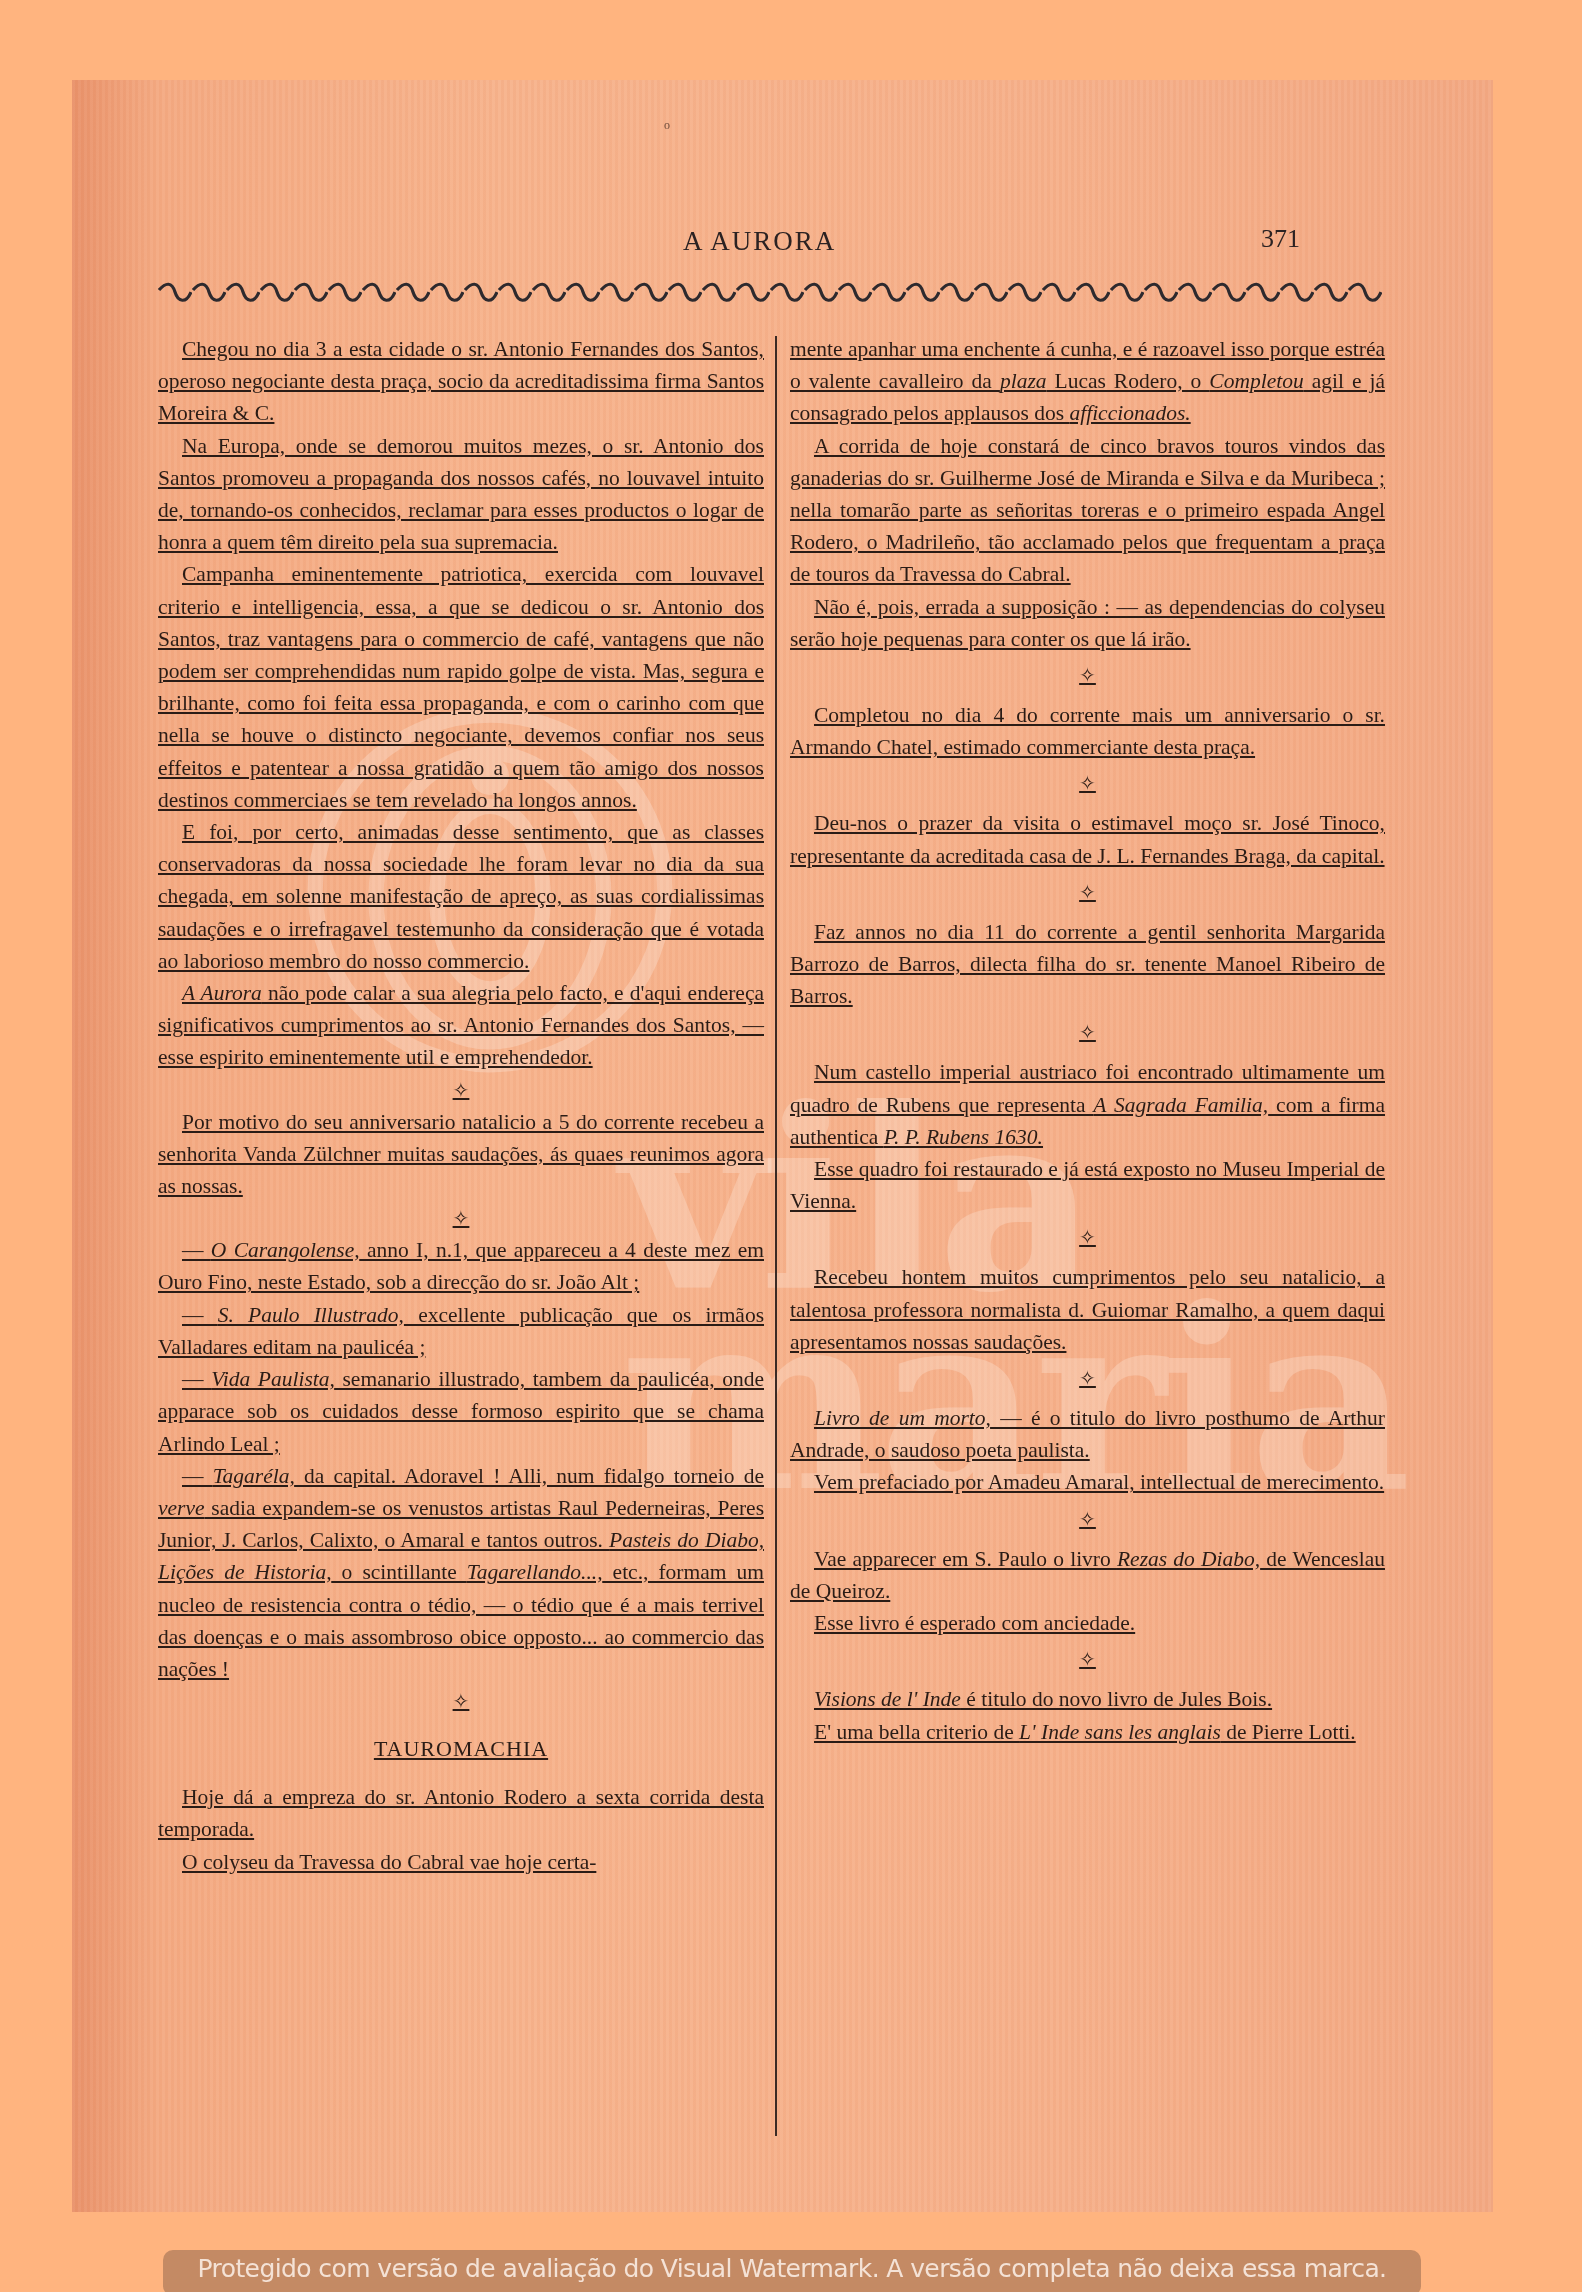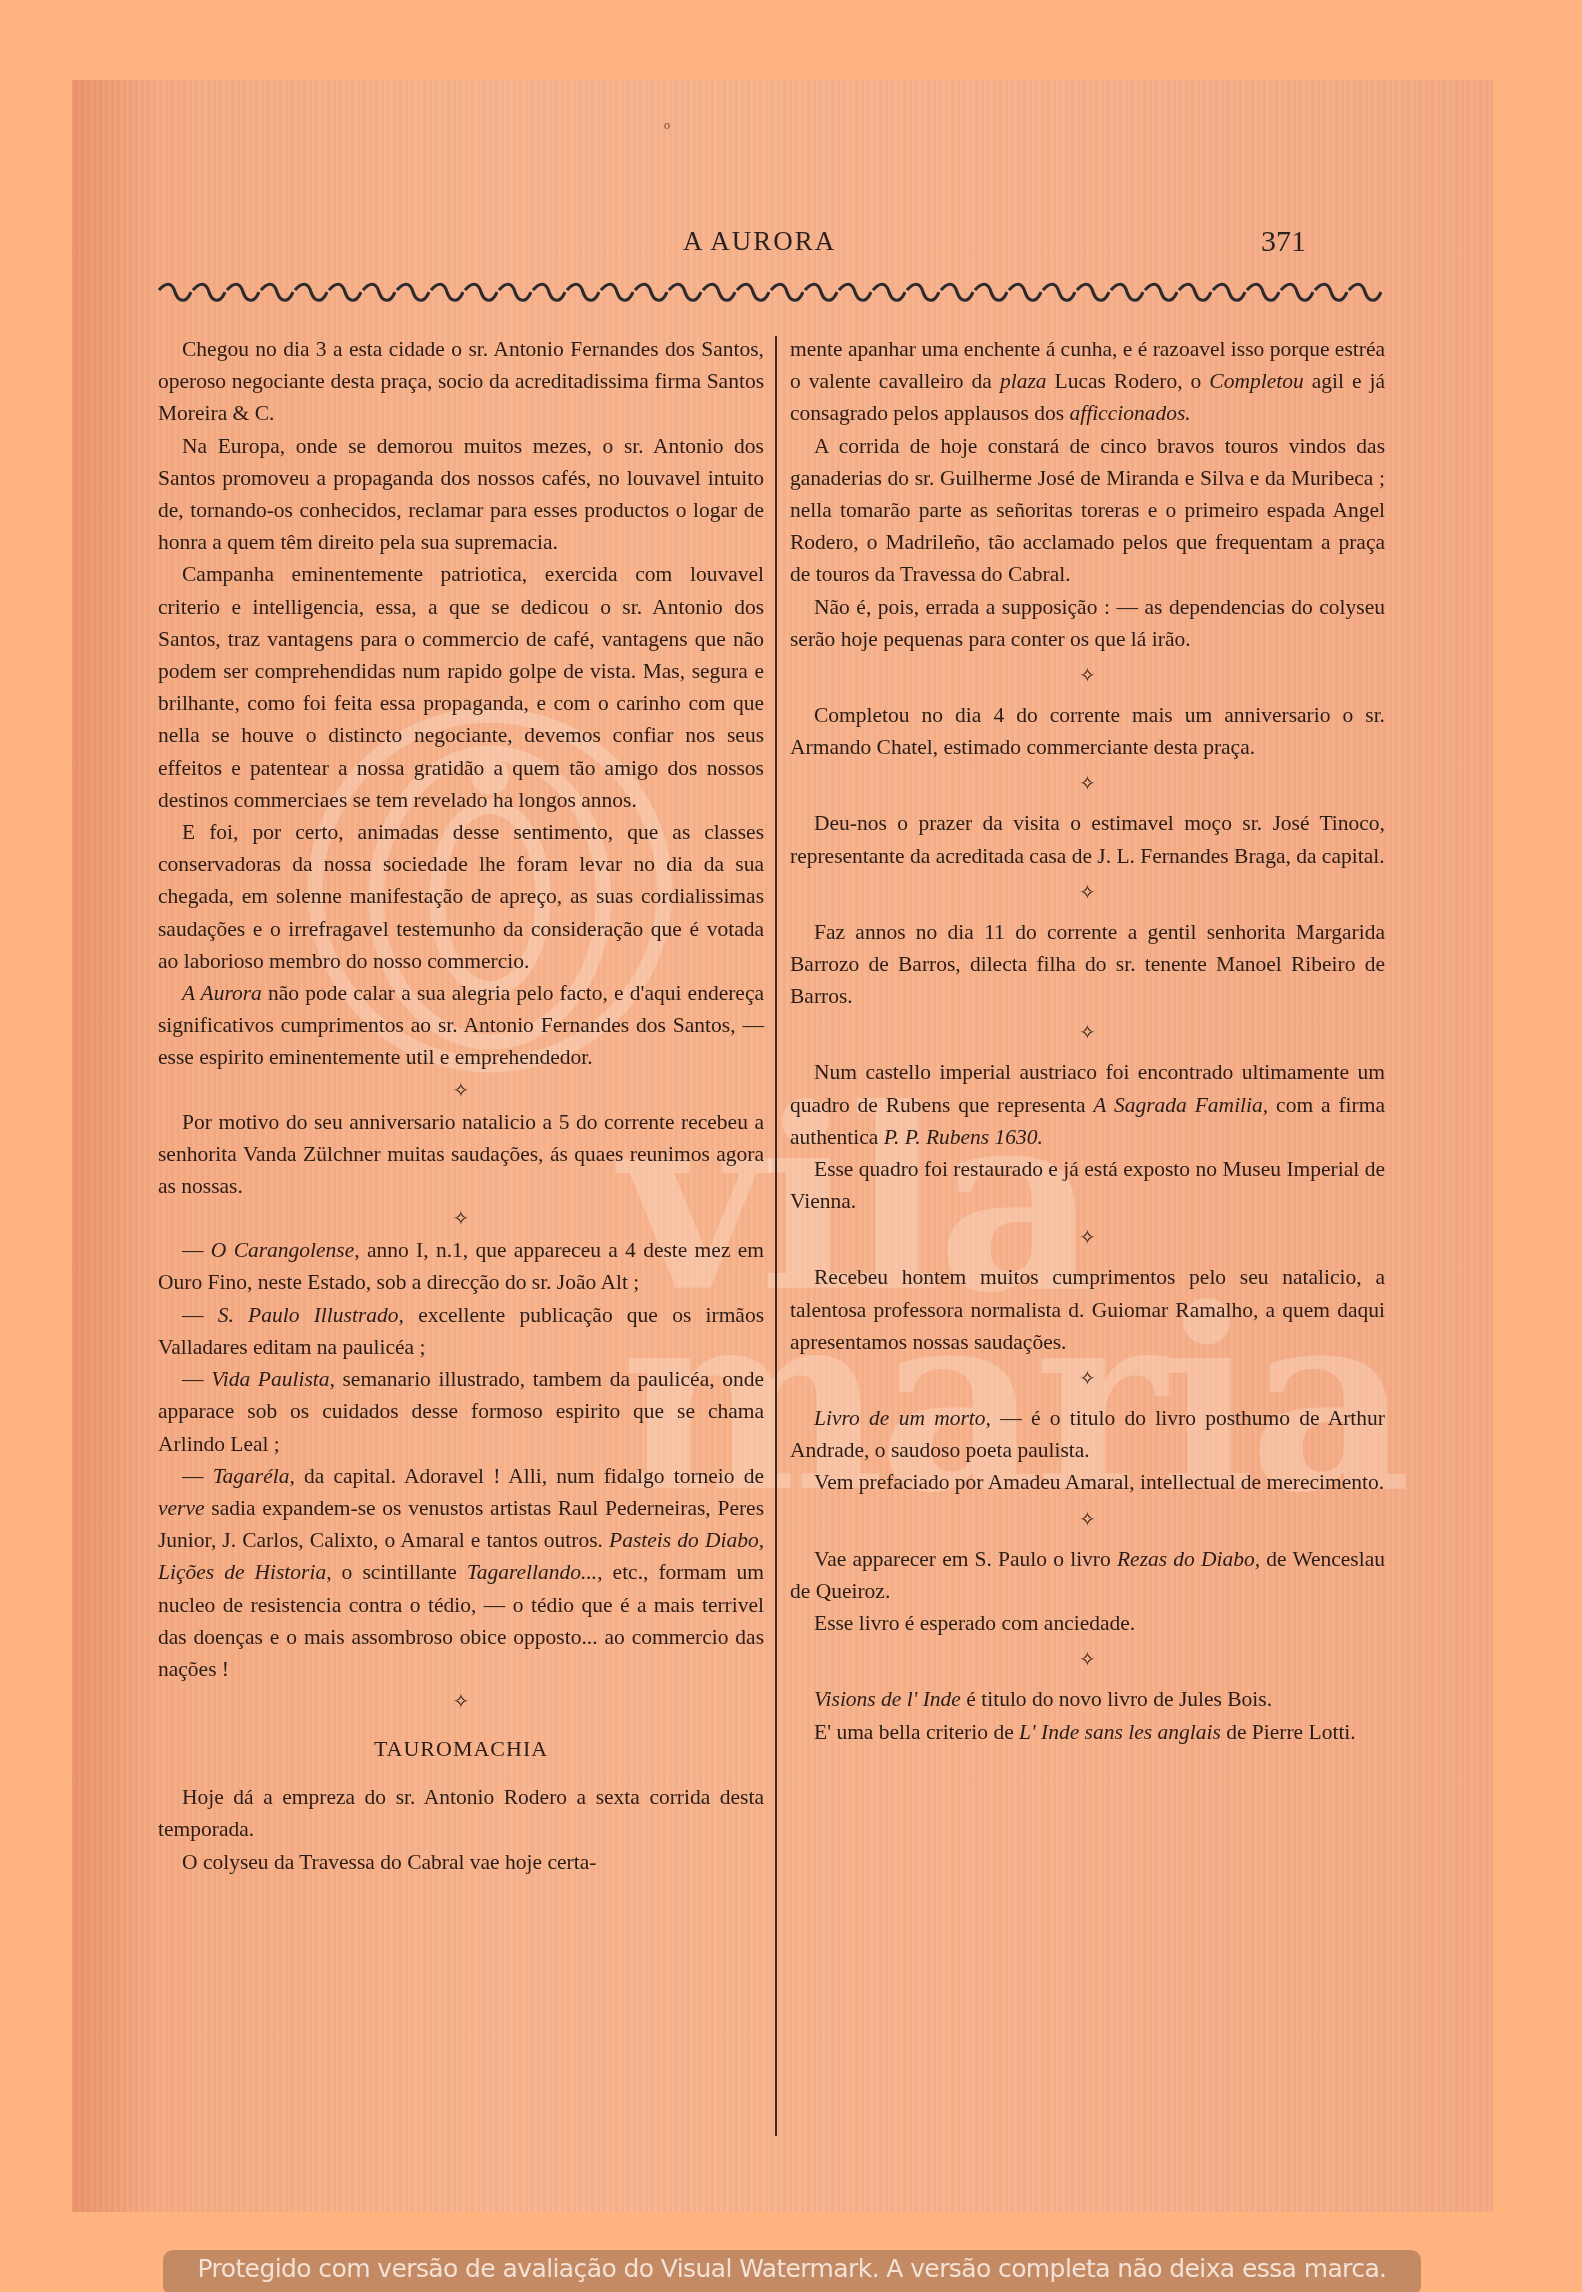--- a/index.html
+++ b/index.html
@@ -15,25 +15,25 @@
   }
   .page::before {
     content: ""; position: absolute; inset: 0;
     background: repeating-linear-gradient(90deg, rgba(255,255,255,0.04) 0 3px, rgba(200,110,70,0.05) 3px 6px);
   }
   .top-mark { position: absolute; left: 664px; top: 118px; font-size: 12px; color: #6b4a3a; }
   .header-title {
     position: absolute; left: 683px; top: 226px; font-size: 27px; letter-spacing: 2px;
     font-family: "Liberation Serif", serif; color: #2b2222;
   }
-  .page-number { position: absolute; left: 1261px; top: 224px; font-size: 30px; color: #2b2222; }
+  .page-number { position: absolute; left: 1261px; top: 224px; font-size: 26px; color: #2b2222; }
   .ornament { position: absolute; left: 158px; top: 280px; width: 1224px; height: 28px; }
   .divider { position: absolute; left: 775px; top: 336px; width: 2px; height: 1800px; background: #3a2a24; }
   .col {
-    position: absolute; font-size: 21.5px; line-height: 32.2px; text-align: justify;
+    position: absolute; font-size: 21.5px; line-height: 32.2px; text-align: justify; text-decoration: underline;
   }
   .col.left { left: 158px; top: 333px; width: 606px; }
   .col.right { left: 790px; top: 333px; width: 595px; }
   .col p { margin: 0; text-indent: 24px; }
   .col p.noindent { text-indent: 0; }
   .col .sep { text-align: center; height: 32px; line-height: 32px; font-size: 20px; text-indent: 0; }
   .col .sep.tall { height: 44px; line-height: 40px; }
   .col h3 { margin: 16px; text-align: center; font-weight: normal; font-size: 22px; letter-spacing: 1px; line-height: 32px; }
   i { font-style: italic; }
   .wm-logo { position: absolute; left: 300px; top: 700px; width: 380px; height: 380px; opacity: 0.22; }

